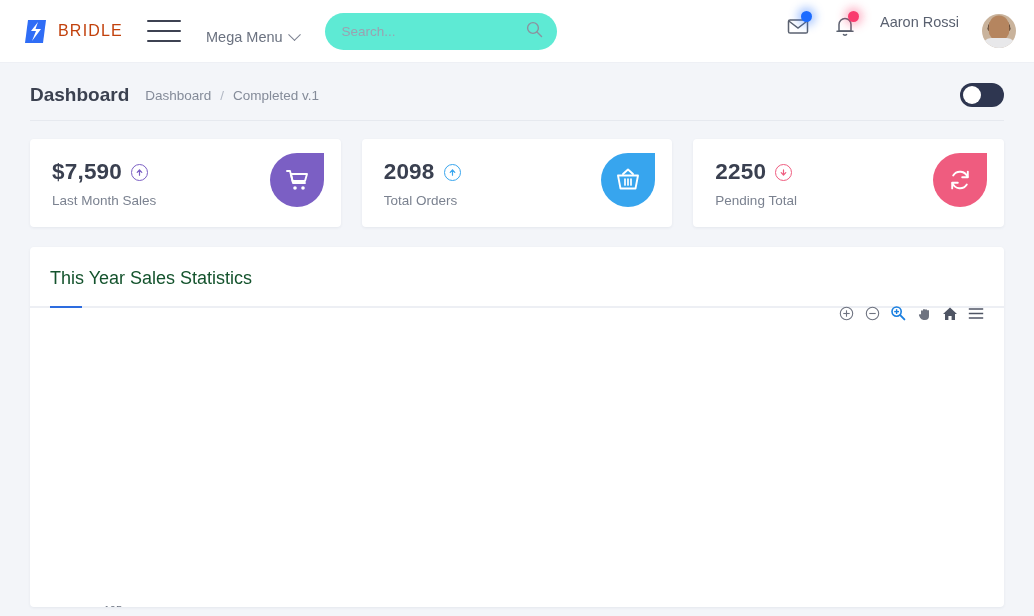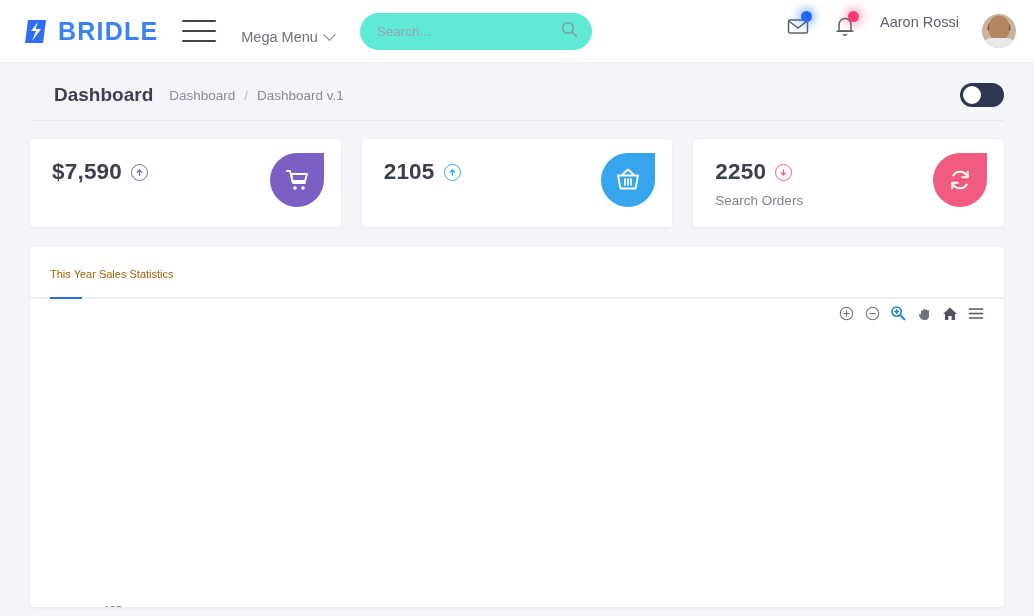--- a/index.html
+++ b/index.html
@@ -17,22 +17,22 @@
     background: #ffffff;
     display: flex;
     align-items: center;
     padding: 0 18px 0 22px;
     border-bottom: 1px solid #eef0f5;
     position: relative;
   }
   .brand { display: flex; align-items: center; gap: 9px; }
   .brand-mark { width: 27px; height: 27px; position: relative; }
   .brand-name {
-    font-size: 25px; font-weight: bold; letter-spacing: 1.2px;
-    color: #3b82f6;
+    font-size: 16px; font-weight: normal; letter-spacing: 1.2px;
+    color: #c2410c;
   }
   .ham {
     margin-left: 24px; width: 34px; height: 22px;
     display: flex; flex-direction: column; justify-content: space-between;
     cursor: pointer;
   }
   .ham span { display: block; height: 2px; background: #3d4252; border-radius: 2px; }
 
   .mega {
     margin-left: 25px; display: flex; align-items: center; gap: 7px;
@@ -70,21 +70,21 @@
   .avatar .face { position:absolute; left:50%; top:42%; transform:translate(-50%,-50%);
                   width:21px; height:25px; border-radius:48% 48% 44% 44%; background:#b5855f; }
   .avatar .hair { position:absolute; left:50%; top:18%; transform:translateX(-50%);
                   width:23px; height:11px; border-radius:11px 11px 3px 3px; background:#3a2a20; }
   .avatar .shirt{ position:absolute; bottom:0; left:50%; transform:translateX(-50%);
                   width:34px; height:10px; background:#e8e8ea; border-radius:9px 9px 0 0; }
 
   
   .page-head {
     padding: 20px 30px 13px 30px;
-    display: flex; align-items: center; margin-left: 24px;
+    display: flex; align-items: center;
   }
   .page-title { font-size: 19px; font-weight: bold; color: #3b4150; }
   .crumbs { margin-left: 16px; display: flex; align-items: center; gap: 9px;
             font-size: 13.5px; color: #848b99; }
   .crumbs .sep { color: #b2b8c4; }
   .toggle {
     margin-left: auto; width: 44px; height: 24px; border-radius: 13px;
     background: #2e3650; position: relative; cursor: pointer;
   }
   .toggle .knob {
@@ -113,21 +113,21 @@
   }
   .card-ico.corner { border-top-right-radius: 0; }
 
   
   .panel {
     margin: 20px 30px 0 30px; background: #fff; border-radius: 4px;
     box-shadow: 0 1px 3px rgba(40,50,80,.07);
     height: 360px; position: relative; overflow: hidden;
   }
   .panel-title {
-    font-size: 11px; color: #a16207; padding: 21px 0 0 20px;
+    font-size: 18px; color: #14532d; padding: 21px 0 0 20px;
   }
   .panel-rule { margin-top: 17px; height: 2px; background: #edeff4; position: relative; }
   .panel-rule::after { content:""; position:absolute; left:20px; top:0; width:32px; height:2px; background:#2d6cdf; }
 
   .toolbar {
     position: absolute; right: 20px; top: 58px;
     display: flex; align-items: center; gap: 10px;
   }
   .tool { cursor: pointer; width: 16px; height: 16px; display:flex; align-items:center; justify-content:center; }
 
@@ -193,58 +193,60 @@
       <div class="shirt"></div>
     </div>
   </div>
 </div>
 
 <div class="page-head">
   <div class="page-title">Dashboard</div>
   <div class="crumbs">
     <span>Dashboard</span>
     <span class="sep">/</span>
-    <span>Dashboard v.1</span>
+    <span>Completed v.1</span>
   </div>
   <div class="toggle">
     <span class="knob"></span>
   </div>
 </div>
 <div class="divider"></div>
 
 <div class="cards">
 
   <div class="card">
     <div class="card-val">
       <span class="card-num">$7,590</span>
       <span class="arrow-circle" style="border-color:#7b5fc4">
         <svg width="9" height="9" viewBox="0 0 9 9">
             <path d="M4.5 7.2 L4.5 2.2 M4.5 2.0 L2.2 4.4 M4.5 2.0 L6.8 4.4" stroke="#7b5fc4" stroke-width="1.2" fill="none" stroke-linecap="round"></path>
           </svg>
       </span>
     </div>
+    <div class="card-label">Last Month Sales</div>
     <div class="card-ico corner" style="background:#7b5fc4">
       <svg width="26" height="26" viewBox="0 0 26 26">
         <path d="M3 4 L6 4 L9 16 L21 16" fill="none" stroke="#fff" stroke-width="1.9" stroke-linecap="round" stroke-linejoin="round"></path>
         <path d="M7 7 L23 7 L21 14 L8.6 14 Z" fill="none" stroke="#fff" stroke-width="1.9" stroke-linejoin="round"></path>
         <circle cx="11" cy="21" r="1.8" fill="#fff"></circle>
           <circle cx="19" cy="21" r="1.8" fill="#fff"></circle>
       </svg>
     </div>
   </div>
 
   <div class="card">
     <div class="card-val">
-      <span class="card-num">2105</span>
+      <span class="card-num">2098</span>
       <span class="arrow-circle" style="border-color:#37a5ee">
         <svg width="9" height="9" viewBox="0 0 9 9">
             <path d="M4.5 7.2 L4.5 2.2 M4.5 2.0 L2.2 4.4 M4.5 2.0 L6.8 4.4" stroke="#37a5ee" stroke-width="1.2" fill="none" stroke-linecap="round"></path>
           </svg>
       </span>
     </div>
+    <div class="card-label">Total Orders</div>
     <div class="card-ico corner" style="background:#37a5ee">
       <svg width="26" height="26" viewBox="0 0 26 26">
         <path d="M8 7 L13 2.5 L18 7" fill="none" stroke="#fff" stroke-width="1.9" stroke-linecap="round" stroke-linejoin="round"></path>
         <path d="M3 8.5 L23 8.5 L20.5 21.5 L5.5 21.5 Z" fill="none" stroke="#fff" stroke-width="1.9" stroke-linejoin="round"></path>
         <line x1="10" y1="12" x2="10" y2="18" stroke="#fff" stroke-width="1.7" stroke-linecap="round"></line>
         <line x1="13" y1="12" x2="13" y2="18" stroke="#fff" stroke-width="1.7" stroke-linecap="round"></line>
         <line x1="16" y1="12" x2="16" y2="18" stroke="#fff" stroke-width="1.7" stroke-linecap="round"></line>
       </svg>
     </div>
   </div>
@@ -252,21 +254,21 @@
 
   <div class="card">
     <div class="card-val">
       <span class="card-num">2250</span>
       <span class="arrow-circle" style="border-color:#ef5c7f">
         <svg width="9" height="9" viewBox="0 0 9 9">
             <path d="M4.5 1.8 L4.5 6.8 M4.5 7.0 L2.2 4.6 M4.5 7.0 L6.8 4.6" stroke="#ef5c7f" stroke-width="1.2" fill="none" stroke-linecap="round"></path>
           </svg>
       </span>
     </div>
-    <div class="card-label">Search Orders</div>
+    <div class="card-label">Pending Total</div>
     <div class="card-ico corner" style="background:#ef5c7f">
       <svg width="30" height="30" viewBox="0 0 30 30">
         <path d="M22.5 12 A8 8 0 0 0 8.2 10.5" fill="none" stroke="#fff" stroke-width="1.9" stroke-linecap="round"></path>
         <path d="M7.5 18 A8 8 0 0 0 21.8 19.5" fill="none" stroke="#fff" stroke-width="1.9" stroke-linecap="round"></path>
         <path d="M22.8 6.6 L22.8 12.3 L17.2 12.3" fill="none" stroke="#fff" stroke-width="1.9" stroke-linecap="round" stroke-linejoin="round"></path>
         <path d="M7.2 23.4 L7.2 17.7 L12.8 17.7" fill="none" stroke="#fff" stroke-width="1.9" stroke-linecap="round" stroke-linejoin="round"></path>
       </svg>
     </div>
   </div>
 </div>

